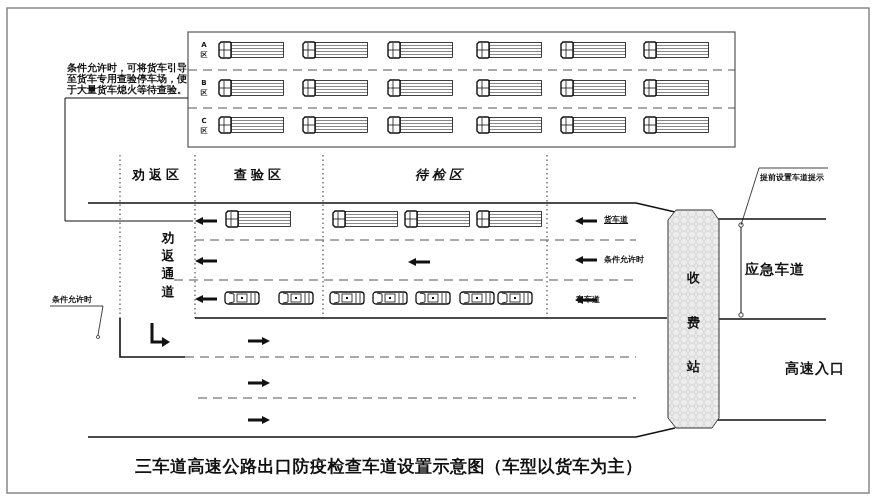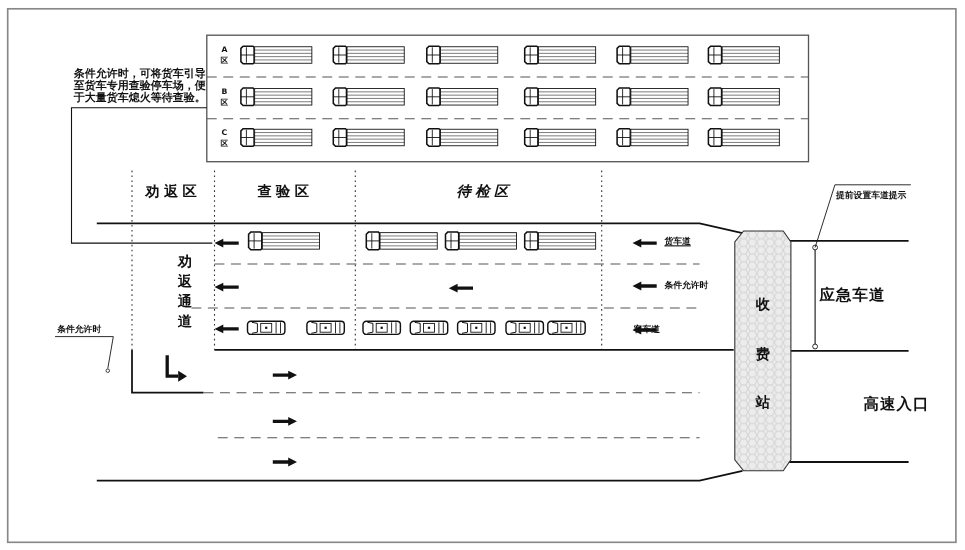--- a/index.html
+++ b/index.html
@@ -182,13 +182,14 @@
   <div class="lbl booth" style="left:687px;top:271px;">收</div>
   <div class="lbl booth" style="left:687px;top:316px;">费</div>
   <div class="lbl booth" style="left:687px;top:360px;">站</div>
 
   <div class="lbl exit-lbl" style="left:745px;top:262px;">应急车道</div>
   <div class="lbl exit-lbl" style="left:745px;top:361px;margin-left:40px;">高速入口</div>
 
   <div class="lbl small" style="left:760px;top:158px;margin-top:16px;">提前设置车道提示</div>
   <div class="lbl small" style="left:52px;top:296px;">条件允许时</div>
 
+  <div class="lbl title" style="left:135px;top:458px;">三车道高速公路出口防疫检查车道设置示意图（车型以货车为主）</div>
 </div>
 
 </body></html>

